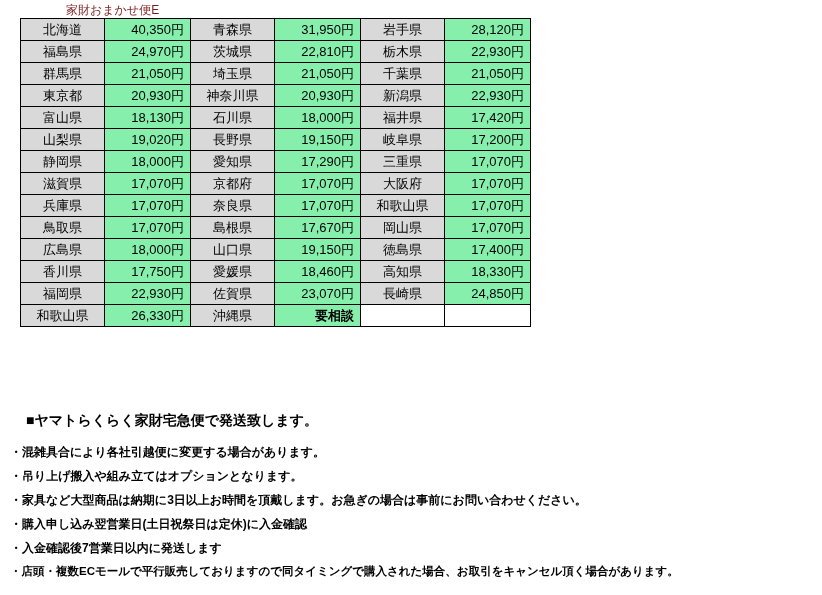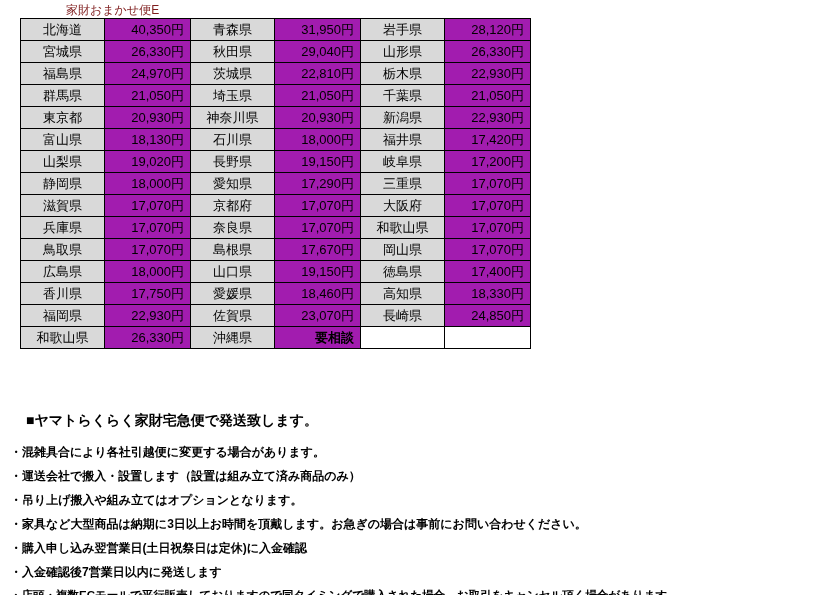--- a/index.html
+++ b/index.html
@@ -44,21 +44,21 @@
     padding: 0 6px;
     box-sizing: border-box;
   }
   td.pref {
     background: #d9d9d9;
     text-align: center;
     width: 84px;
     font-size: 13px;
   }
   td.price {
-    background: #a21caf;
+    background: #86efac;
     text-align: right;
     width: 86px;
     font-size: 13px;
   }
   td.price.note {
     font-weight: bold;
   }
   td.blank {
     background: #ffffff;
     border: none;
@@ -101,28 +101,20 @@
     <tbody>
       <tr>
         <td class="pref">北海道</td>
         <td class="price">40,350円</td>
         <td class="pref">青森県</td>
         <td class="price">31,950円</td>
         <td class="pref">岩手県</td>
         <td class="price">28,120円</td>
       </tr>
       <tr>
-        <td class="pref">宮城県</td>
-        <td class="price">26,330円</td>
-        <td class="pref">秋田県</td>
-        <td class="price">29,040円</td>
-        <td class="pref">山形県</td>
-        <td class="price">26,330円</td>
-      </tr>
-      <tr>
         <td class="pref">福島県</td>
         <td class="price">24,970円</td>
         <td class="pref">茨城県</td>
         <td class="price">22,810円</td>
         <td class="pref">栃木県</td>
         <td class="price">22,930円</td>
       </tr>
       <tr>
         <td class="pref">群馬県</td>
         <td class="price">21,050円</td>
@@ -218,21 +210,20 @@
         <td class="price note">要相談</td>
         <td class="blank-cell"></td>
         <td class="blank"></td>
       </tr>
     </tbody>
   </table>
 
   <div class="notes">
     <p class="note-head">■ヤマトらくらく家財宅急便で発送致します。</p>
     <p class="note-line">・混雑具合により各社引越便に変更する場合があります。</p>
-    <p class="note-line">・運送会社で搬入・設置します（設置は組み立て済み商品のみ）</p>
     <p class="note-line">・吊り上げ搬入や組み立てはオプションとなります。</p>
     <p class="note-line">・家具など大型商品は納期に3日以上お時間を頂戴します。お急ぎの場合は事前にお問い合わせください。</p>
     <p class="note-line">・購入申し込み翌営業日(土日祝祭日は定休)に入金確認</p>
     <p class="note-line">・入金確認後7営業日以内に発送します</p>
     <p class="note-small">・店頭・複数ECモールで平行販売しておりますので同タイミングで購入された場合、お取引をキャンセル頂く場合があります。</p>
   </div>
 
 </div>
 
 </body></html>

